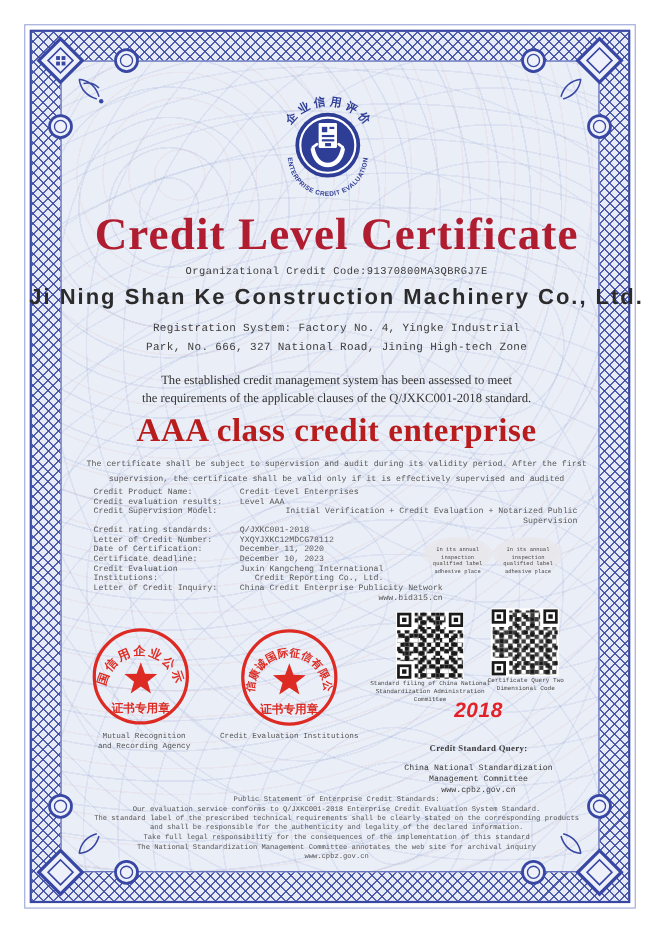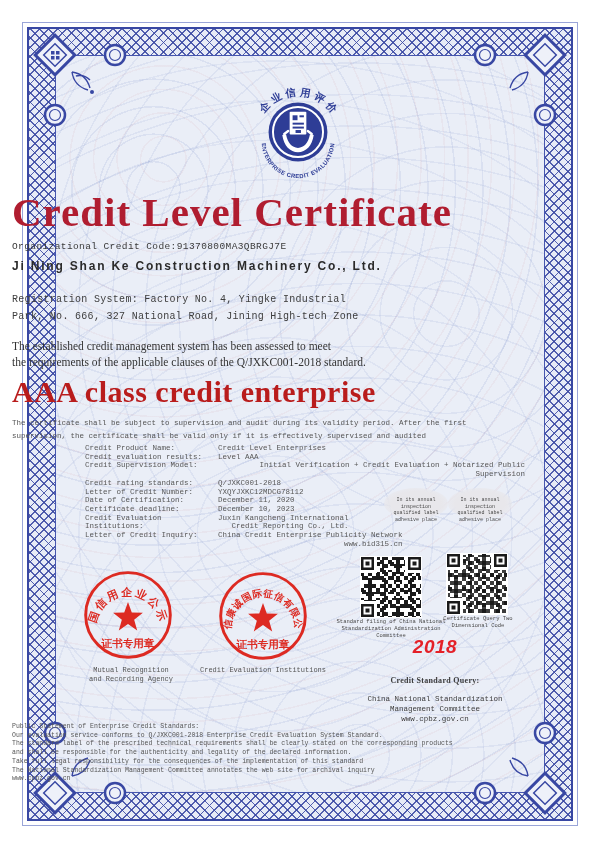--- a/index.html
+++ b/index.html
@@ -25,26 +25,26 @@
       repeating-radial-gradient(circle at 45% 65%, rgba(120,140,200,0) 0 38px, rgba(120,140,200,.11) 38px 39.5px),
       repeating-radial-gradient(circle at 62% 95%, rgba(120,140,200,0) 0 30px, rgba(120,140,200,.12) 30px 31.5px);
   }
   .corner { position:absolute; width:120px; height:120px; pointer-events:none; }
   .corner.tl { top:14px; left:14px; }
   .corner.tr { top:14px; right:14px; transform:scaleX(-1); }
   .corner.bl { bottom:14px; left:14px; transform:scaleY(-1); }
   .corner.br { bottom:14px; right:14px; transform:scale(-1,-1); }
 
   
-  .abs { position:absolute; left:12px; right:0; }
+  .abs { position:absolute; left:12px; right:0; text-align:center; }
   .emblem { position:absolute; left:244px; top:78px; width:108px; height:108px; }
 
   .title { top:188px; font-family:"Liberation Serif", serif; font-weight:bold; font-size:41px; letter-spacing:1px; color:#b01d30; }
   .orgcode { top:241px; font-family:"Liberation Mono", monospace; font-size:9.5px; color:#3a3a3a; letter-spacing:.4px; }
-  .company { top:259px; font-size:12px; font-weight:bold; letter-spacing:1.8px; color:#2b2b2b; }
+  .company { top:259px; font-size:20px; font-weight:bold; letter-spacing:1.8px; color:#2b2b2b; }
   .address { top:291px; font-family:"Liberation Mono", monospace; font-size:10px; line-height:17px; color:#3d3d3d; letter-spacing:.3px; }
   .assessment { top:338px; font-family:"Liberation Serif", serif; font-size:11.5px; line-height:16px; color:#333; }
   .grade { top:375px; font-family:"Liberation Serif", serif; font-weight:bold; font-size:30px; letter-spacing:.5px; color:#b91c1c; }
   .supervision { top:417px; font-family:"Liberation Mono", monospace; font-size:7.5px; line-height:13px; color:#555; }
 
   .details { position:absolute; left:85px; top:444px; width:440px; font-family:"Liberation Mono", monospace; font-size:7.5px; color:#585858; }
   .drow { display:flex; line-height:8.7px; }
   .dlabel { width:133px; flex:0 0 133px; }
   .dval span { display:block;text-align:right; }
 

